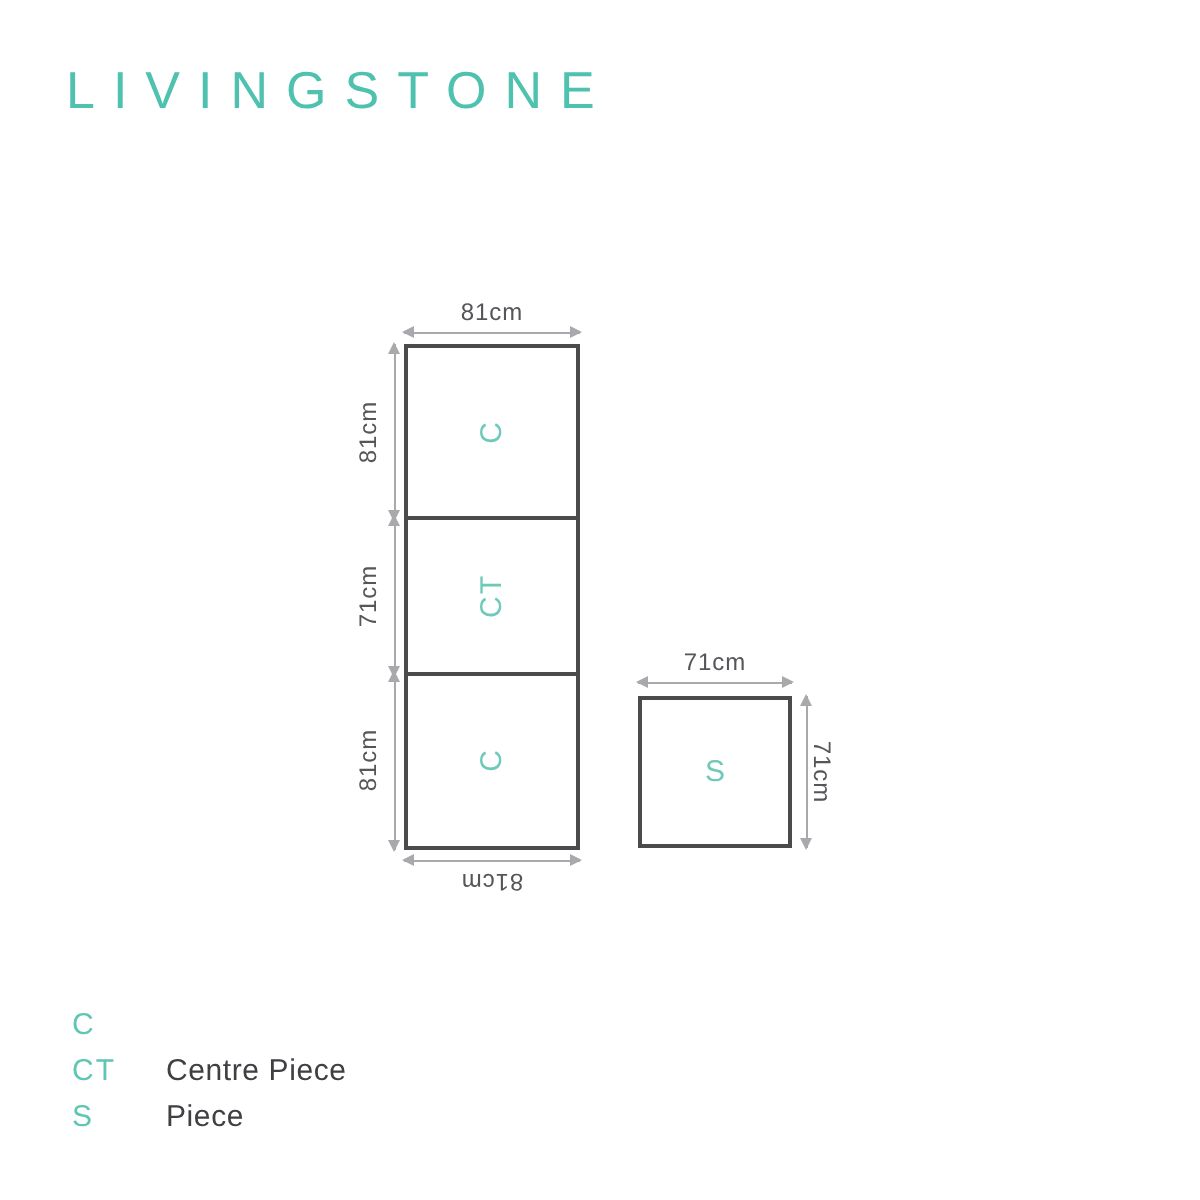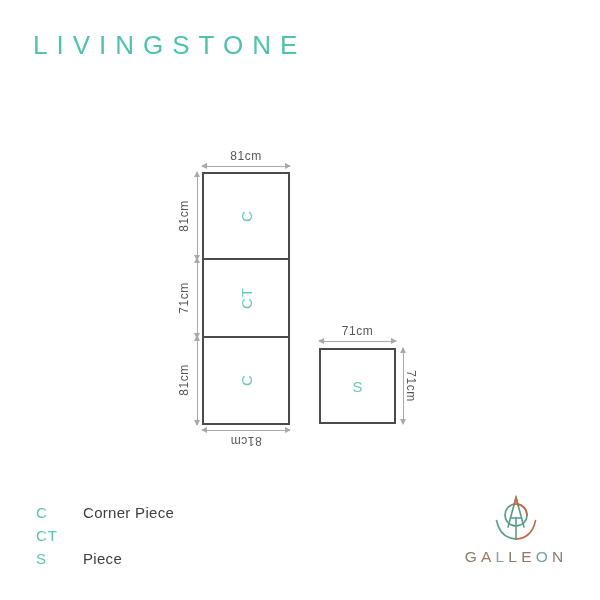--- a/index.html
+++ b/index.html
@@ -88,43 +88,25 @@
   <span class="dim-label rot-ccw" style="left:154px;top:291px;width:60px;">71cm</span>
   <span class="dim-label rot-ccw" style="left:154px;top:373px;width:60px;">81cm</span>
   <span class="dim-label rot-180" style="left:202px;top:434px;width:88px;">81cm</span>
 
   <span class="dim-label" style="left:319px;top:324px;width:77px;">71cm</span>
   <span class="dim-label rot-cw" style="left:381px;top:379px;width:60px;">71cm</span>
 
   <div class="legend">
     <div class="legend-row">
       <span class="legend-abbr">C</span>
-      <span class="legend-name">Corner Piece</span>
     </div>
     <div class="legend-row">
       <span class="legend-abbr">CT</span>
+      <span class="legend-name">Centre Piece</span>
     </div>
     <div class="legend-row">
       <span class="legend-abbr">S</span>
       <span class="legend-name">Piece</span>
     </div>
   </div>
 
-  <div class="logo">
-    <svg class="logo-emblem" width="48" height="54" viewBox="0 0 48 54" fill="none">
-
-      <circle cx="24" cy="22" r="11" stroke="#559C8B" stroke-width="1.6"></circle>
-      <path d="M 24.5 11 A 11 11 0 0 1 35 22.5" stroke="#C26A45" stroke-width="1.7" stroke-linecap="round"></path>
-
-      <path d="M 24 4.5 L 16 34 M 24 4.5 L 32 34" stroke="#559C8B" stroke-width="1.6" stroke-linecap="round"></path>
-
-      <path d="M 21.9 12.5 L 24 4.5 L 26.1 12.5" stroke="#C26A45" stroke-width="1.6" stroke-linecap="round"></path>
-
-      <path d="M 19.5 25 H 28.5" stroke="#559C8B" stroke-width="1.6" stroke-linecap="round"></path>
-      <path d="M 24 25 V 46.5" stroke="#559C8B" stroke-width="1.6" stroke-linecap="round"></path>
-
-      <path d="M 4.5 27.5 C 7 39.5 14 45.5 24 46" stroke="#559C8B" stroke-width="1.6" stroke-linecap="round"></path>
-      <path d="M 24 46 C 34 45.5 41 39.5 43.5 27.5" stroke="#C26A45" stroke-width="1.6" stroke-linecap="round"></path>
-    </svg>
-    <div class="logo-word"><span style="color: rgb(139, 122, 106);">G</span><span style="color: rgb(160, 118, 93);">A</span><span style="color: rgb(127, 166, 151);">L</span><span style="color: rgb(139, 122, 106);">L</span><span style="color: rgb(147, 117, 95);">E</span><span style="color: rgb(111, 168, 151);">O</span><span style="color: rgb(139, 122, 106);">N</span></div>
-  </div>
 
 </div>
 
 </body></html>

